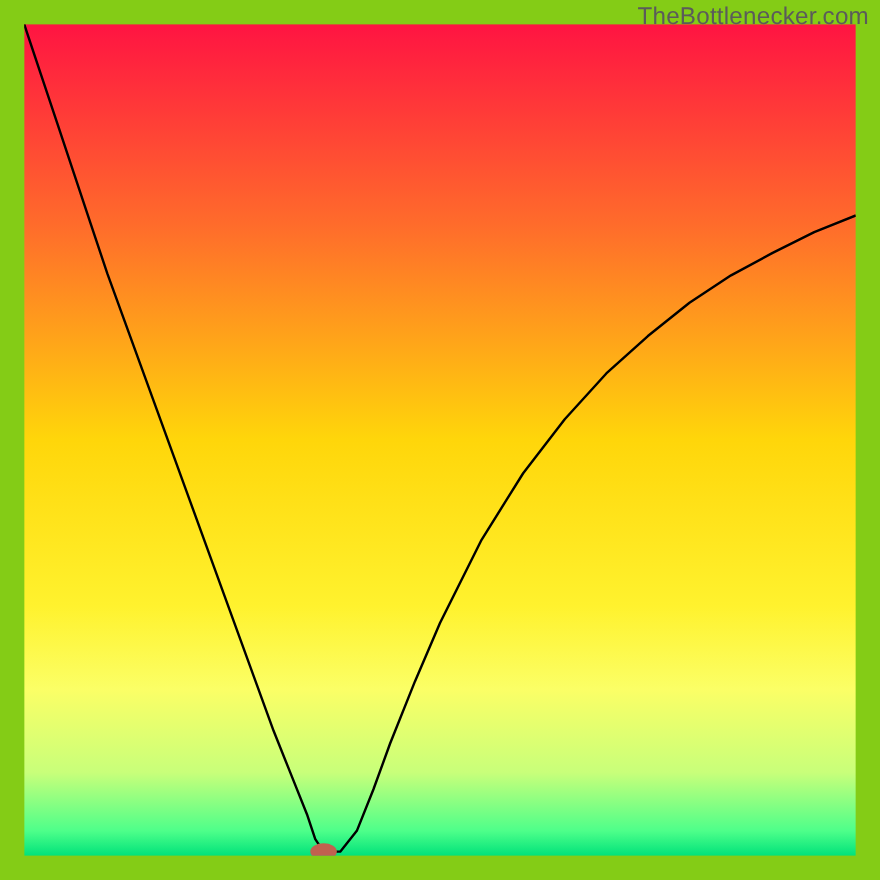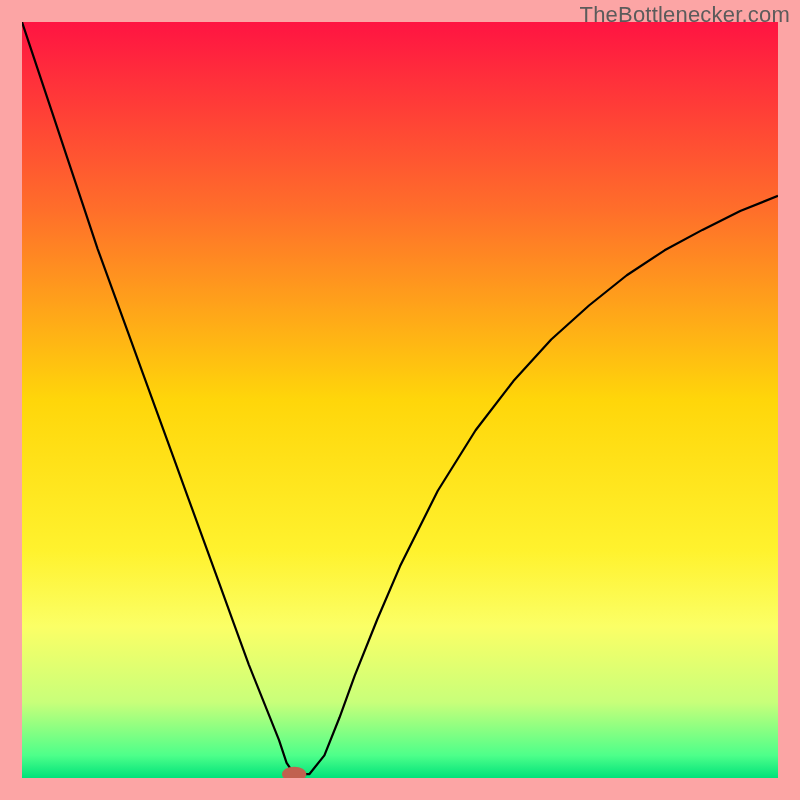--- a/index.html
+++ b/index.html
@@ -8,21 +8,21 @@
     width: 800px;
     height: 800px;
     overflow: hidden;
     font-family: Arial, Helvetica, sans-serif;
     background: #000;
   }
   .panel {
     position: relative;
     width: 800px;
     height: 800px;
-    background: #fca5a5;
+    background: #84cc16;
   }
   .watermark {
     position: absolute;
     top: 2px;
     right: 10px;
     color: #5b5b5b;
     font-size: 22px;
     font-weight: 500;
     letter-spacing: 0.2px;
     z-index: 5;

